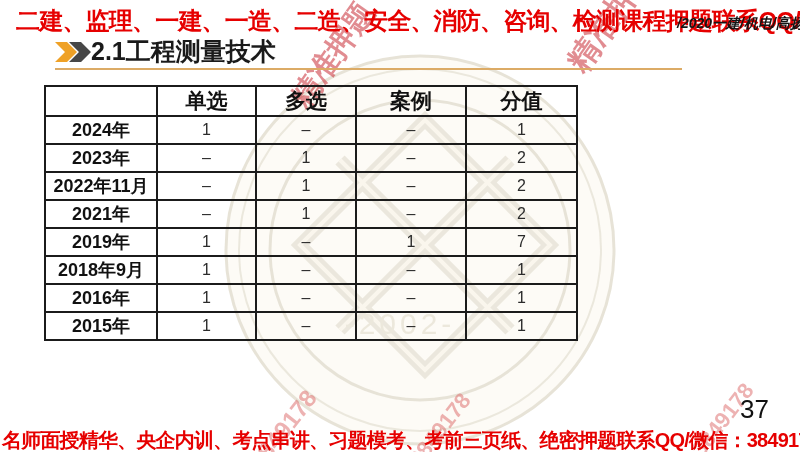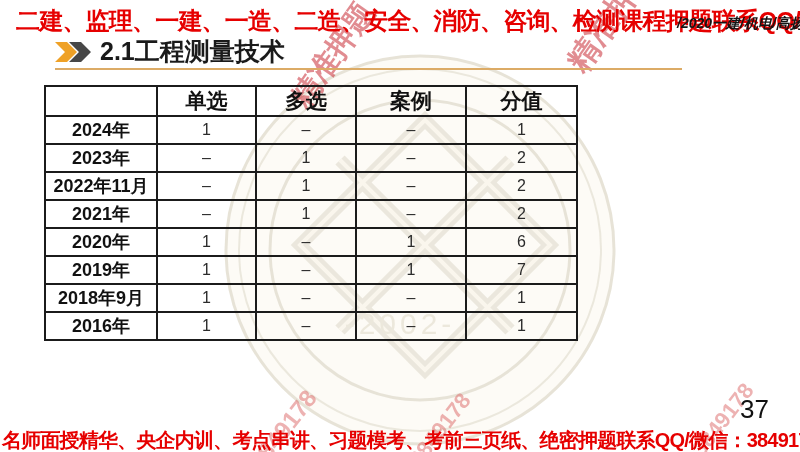--- a/index.html
+++ b/index.html
@@ -20,21 +20,21 @@
     margin-left:41px;
   }
   .banner-bottom {
     position:absolute; left:2px; top:427px; z-index:5;
     font-size:20px; font-weight:700; color:#e60000;
     letter-spacing:-0.8px; white-space:nowrap;
   }
   
   .title-row {
     position:absolute; left:55px; top:35px; z-index:4;
-    display:flex; align-items:center; gap:9px;
+    display:flex; align-items:center; 
   }
   .chevron-wrap { width:36px; height:20px; flex:0 0 auto; }
   .title-text { font-size:25px; font-weight:700; color:#1a1a1a; white-space:nowrap; }
   .title-underline {
     position:absolute; left:55px; top:68px; width:627px; height:2px;
     background:#dcab66; z-index:4;
   }
   
   table.stats {
     position:absolute; left:44px; top:85px; z-index:3;
@@ -146,46 +146,46 @@
         <td class="val">2</td>
       </tr>
       <tr>
         <td class="year">2021年</td>
         <td class="val">–</td>
         <td class="val">1</td>
         <td class="val">–</td>
         <td class="val">2</td>
       </tr>
       <tr>
-        <td class="year">2020年</td>
-        <td class="val">1</td>
-        <td class="val">–</td>
-        <td class="val">1</td>
-        <td class="val">6</td>
-      </tr>
-      <tr>
         <td class="year">2019年</td>
         <td class="val">1</td>
         <td class="val">–</td>
         <td class="val">1</td>
         <td class="val">7</td>
       </tr>
       <tr>
         <td class="year">2018年9月</td>
         <td class="val">1</td>
         <td class="val">–</td>
         <td class="val">–</td>
         <td class="val">1</td>
       </tr>
       <tr>
         <td class="year">2016年</td>
         <td class="val">1</td>
         <td class="val">–</td>
         <td class="val">–</td>
         <td class="val">1</td>
       </tr>
+      <tr>
+        <td class="year">2015年</td>
+        <td class="val">1</td>
+        <td class="val">–</td>
+        <td class="val">–</td>
+        <td class="val">1</td>
+      </tr>
     </tbody>
   </table>
 
   <div class="page-number">37</div>
   <div class="banner-bottom">名师面授精华、央企内训、考点串讲、习题模考、考前三页纸、绝密押题联系QQ/微信：3849178</div>
 
 </div>
 
 </body></html>

